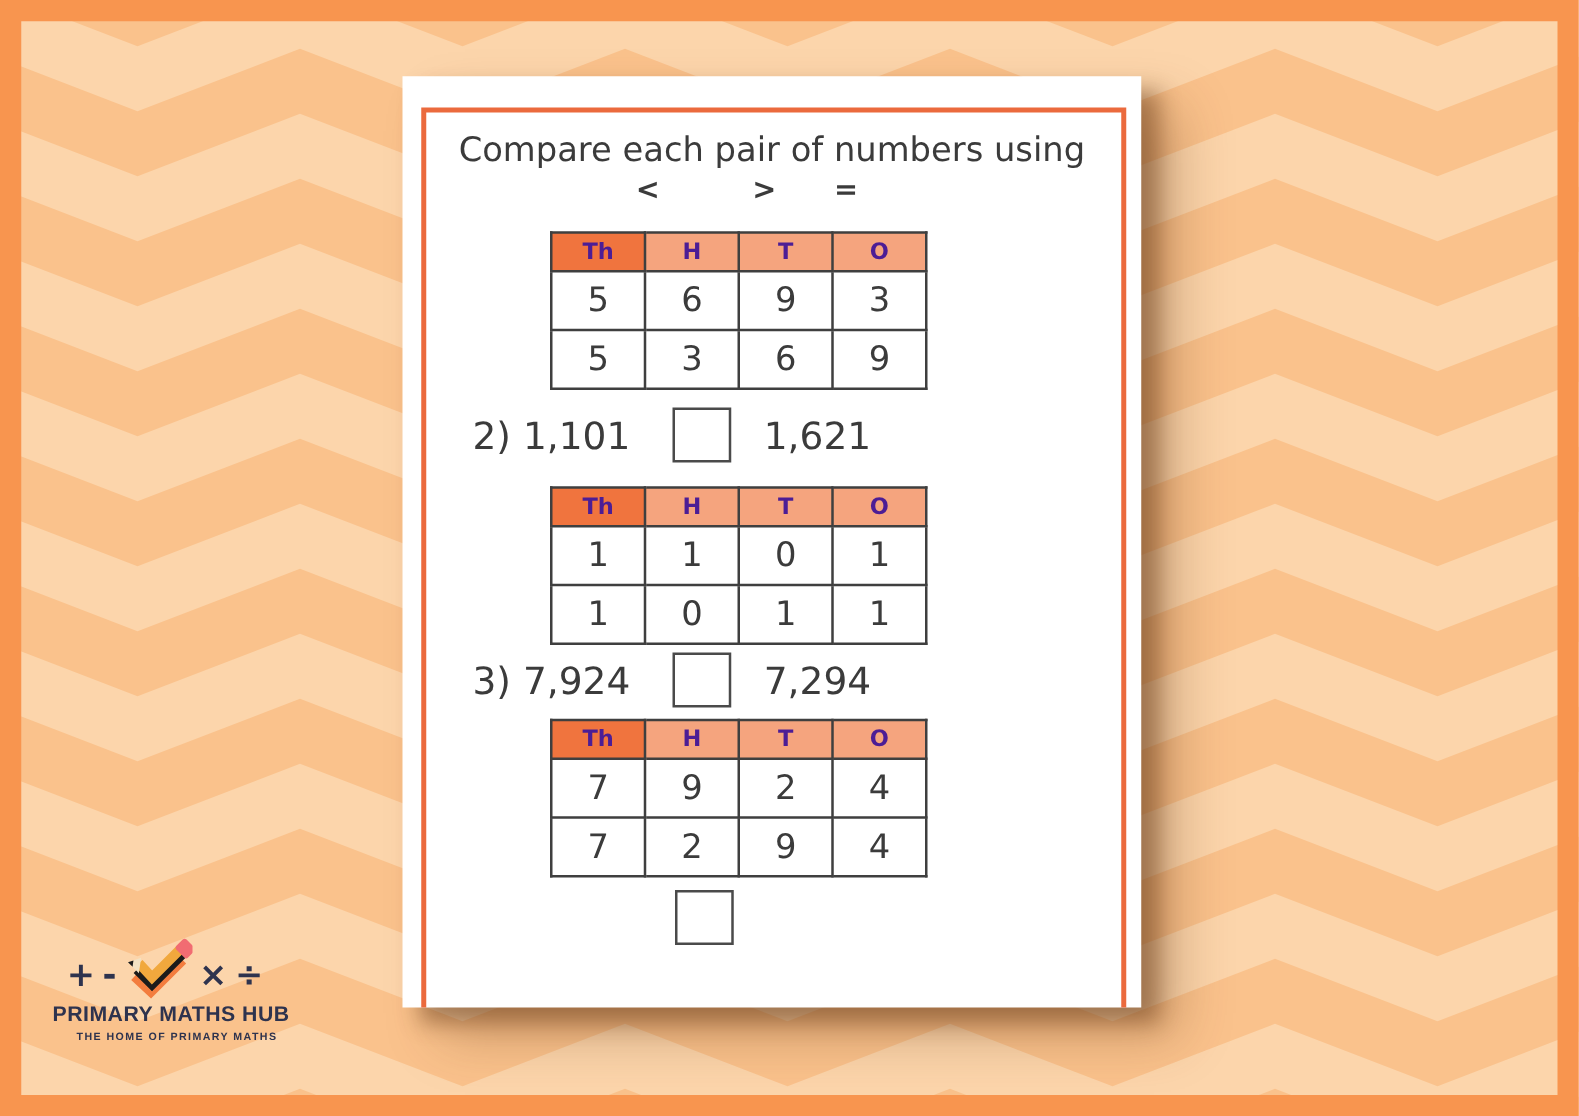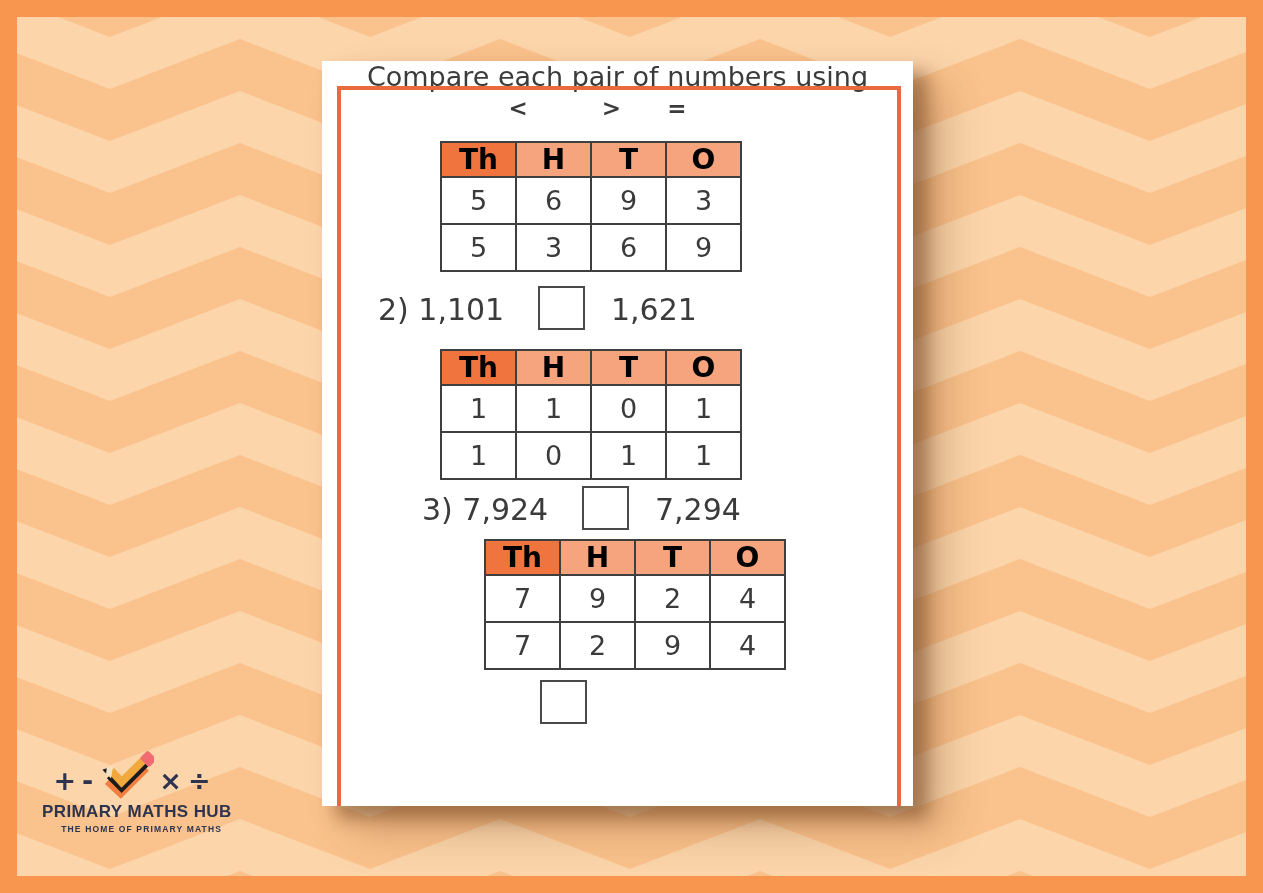--- a/index.html
+++ b/index.html
@@ -26,39 +26,39 @@
   .chevron-svg{position:absolute;left:0;top:0;width:1263px;height:893px;display:block;}
   .outer-border{position:absolute;inset:0;border:17px solid var(--bg-border);pointer-events:none;z-index:3;}
 
   .page{
     position:absolute;left:322px;top:61px;width:591px;height:745px;
     background:var(--page);z-index:2;overflow:hidden;
     box-shadow:14px 12px 16px rgba(105,58,22,.48), 30px 24px 40px rgba(105,58,22,.28);
   }
   .page-frame{position:absolute;left:15px;right:12px;top:25px;bottom:-10px;border:4px solid var(--frame);pointer-events:none;}
 
-  .sheet{position:relative;color:var(--ink);}
+  .sheet{position:relative;padding-top:44px;color:var(--ink);}
   .sheet-title{text-align:center;font-size:27px;line-height:32px;}
   .sym-row{margin-top:2px;display:flex;justify-content:center;transform:translateX(-20px);font-size:23px;font-weight:600;line-height:26px;}
   .sym-lt{margin-right:74px;}
   .sym-gt{margin-right:46px;}
 
   .question:nth-of-type(1){margin-top:20px;}
   .question{margin-top:14px;}
-  .question:nth-of-type(3){margin-top:6px;margin-left:44px;}
+  .question:nth-of-type(3){margin-top:6px;}
 
   .q-row{display:flex;align-items:center;margin-left:56px;font-size:30px;line-height:48px;height:48px;}
   .q-label{width:124px;white-space:nowrap;}
   .answer-box{width:47px;height:44px;border:2.5px solid #4A4A4A;background:#fff;margin-left:36px;position:relative;top:-2px;flex:0 0 auto;}
   .q-right{margin-left:26px;white-space:nowrap;}
 
   .pv-table{margin-top:15px;margin-left:118px;border-collapse:collapse;table-layout:fixed;width:302px;}
   .question:nth-of-type(3) .pv-table{margin-top:5px;}
   .pv-table th,.pv-table td{border:2px solid var(--table-line);text-align:center;}
-  .pv-table th{height:31px;font-size:28px;font-weight:600;background:var(--header-rest);color:#000000;}
+  .pv-table th{height:31px;font-size:18px;font-weight:600;background:var(--header-rest);color:#4c1d95;}
   .pv-table th.first{background:var(--header-first);}
   .pv-table td{height:47px;font-size:27px;font-weight:400;background:#fff;}
 
   .partial-box{width:47px;height:44px;border:2.5px solid #4A4A4A;background:#fff;margin:10px 0 0 218px;}
 
   .logo{position:absolute;left:42px;top:744px;width:180px;z-index:2;color:var(--logo-ink);}
   .logo-row{display:flex;align-items:flex-end;justify-content:center;height:56px;}
   .logo-op{font-size:27px;font-weight:900;line-height:30px;margin:0 3px 4px 3px;letter-spacing:0;}
   .logo-check{width:56px;height:54px;margin:0 2px -2px 2px;flex:0 0 auto;}
   .logo-title{margin-top:2px;text-align:center;font-family:"Liberation Sans",sans-serif;font-weight:700;font-size:17px;letter-spacing:.4px;white-space:nowrap;}

